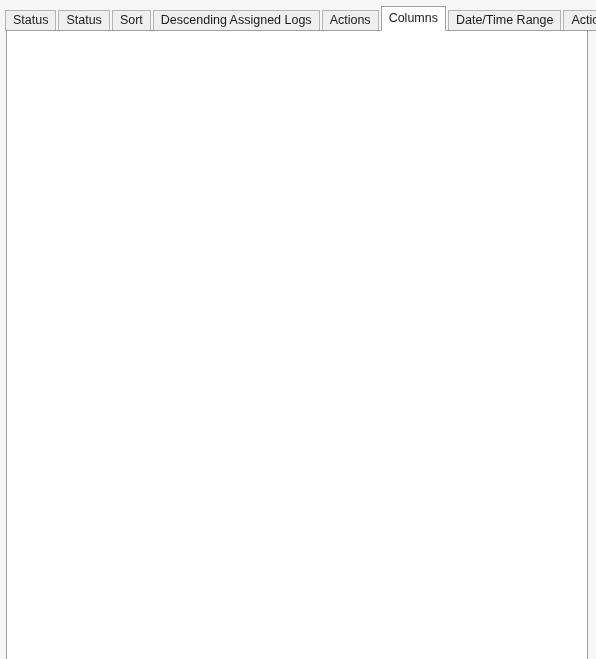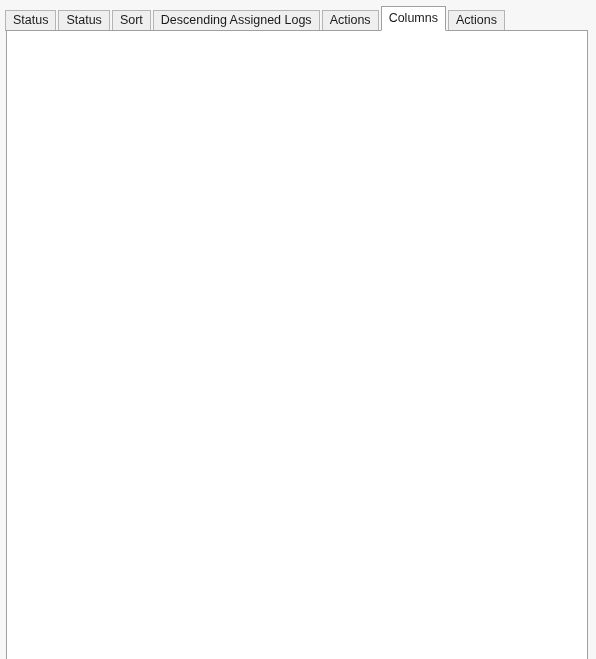--- a/index.html
+++ b/index.html
@@ -163,20 +163,21 @@
 <body>
 
 <div class="tabstrip">
   <div class="tabrow">
       <div class="tab">Status</div>
       <div class="tab">Status</div>
       <div class="tab">Sort</div>
       <div class="tab">Descending Assigned Logs</div>
       <div class="tab">Actions</div>
       <div class="tab active">Columns</div>
+      <div class="tab">Date/Time Range</div>
       <div class="tab">Actions</div>
     </div>
 </div>
 
 <div class="panel"></div>
 
 <div class="panel-title">Columns</div>
 
 <div class="checklist">
     <div class="check-row">

